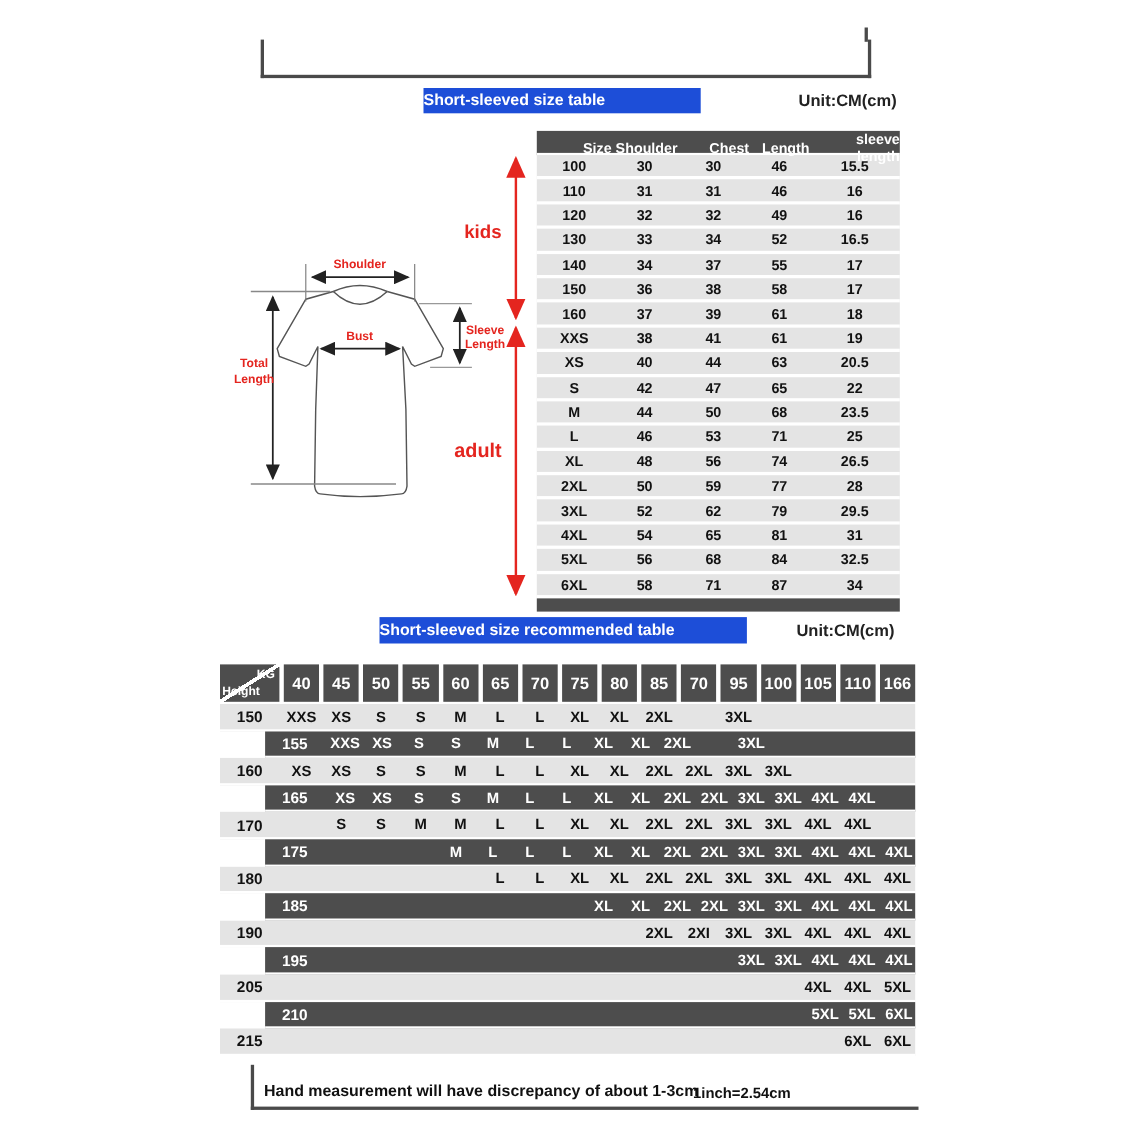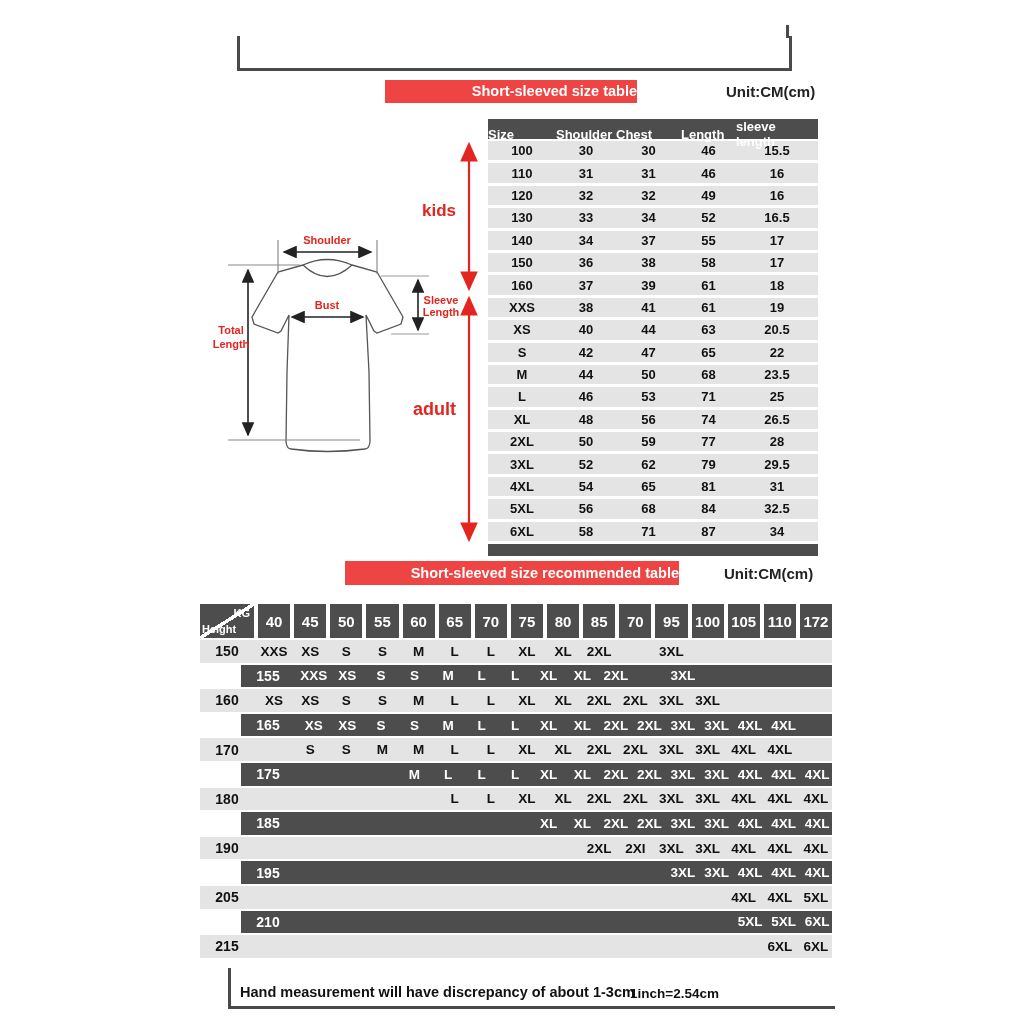--- a/index.html
+++ b/index.html
@@ -8,33 +8,33 @@
 
   
   .title-wrap{position:absolute;left:230px;top:18px;width:562px;text-align:center;
               font-weight:bold;font-size:17.5px;line-height:22px;color:#111;}
   .title-bracket{position:absolute;left:237px;top:36px;width:549px;height:32px;
                  border-left:3px solid #4a4a4a;border-right:3px solid #4a4a4a;
                  border-bottom:3px solid #4a4a4a;}
   .title-tick{position:absolute;left:786px;top:25px;width:3px;height:13px;background:#4a4a4a;}
 
   
-  .badge{position:absolute;background:#ef4444;color:#fff;font-weight:bold;font-size:14.5px;
-         text-align:right;}
+  .badge{position:absolute;background:#1d4ed8;color:#fff;font-weight:bold;font-size:14.5px;
+         text-align:left;}
   .badge1{left:385px;top:80px;width:252px;height:23px;line-height:23px;}
   .badge2{left:345px;top:561px;width:334px;height:24px;line-height:24px;}
   .unit{position:absolute;font-weight:bold;font-size:15px;color:#222;}
   .unit1{left:726px;top:83px;}
   .unit2{left:724px;top:565px;}
 
   
   .size-table{position:absolute;left:488px;top:119px;width:330px;}
   .st-head{display:grid;grid-template-columns:68px 60px 65px 55px 82px;height:22px;
            background:#4d4d4d;color:#fff;font-weight:bold;font-size:13px;
-           align-items:center;text-align:left;border-bottom:2px solid #fff;box-sizing:border-box;}
+           align-items:center;text-align:right;border-bottom:2px solid #fff;box-sizing:border-box;}
   .st-row{display:grid;grid-template-columns:68px 60px 65px 55px 82px;height:22.4px;
           background:#e4e4e4;border-bottom:3px solid #fff;box-sizing:border-box;
           align-items:center;text-align:center;font-weight:bold;font-size:13px;color:#111;}
   .st-bottom{height:12px;background:#4d4d4d;}
 
   
   .group-svg{position:absolute;left:457px;top:133px;}
   .kids-label{position:absolute;left:398px;top:201px;width:58px;text-align:right;
               color:#e4251f;font-weight:bold;font-size:17px;}
   .adult-label{position:absolute;left:392px;top:399px;width:64px;text-align:right;
@@ -289,21 +289,21 @@
         <div class="rt-hcell">65</div>
         <div class="rt-hcell">70</div>
         <div class="rt-hcell">75</div>
         <div class="rt-hcell">80</div>
         <div class="rt-hcell">85</div>
         <div class="rt-hcell">70</div>
         <div class="rt-hcell">95</div>
         <div class="rt-hcell">100</div>
         <div class="rt-hcell">105</div>
         <div class="rt-hcell">110</div>
-        <div class="rt-hcell">172</div>
+        <div class="rt-hcell">166</div>
       </div>
     <div class="rt-body">
         <div class="rt-row rt-light">
           <div class="rt-hlabel">150</div>
           <div class="rt-cell">XXS</div>
           <div class="rt-cell">XS</div>
           <div class="rt-cell">S</div>
           <div class="rt-cell">S</div>
           <div class="rt-cell">M</div>
           <div class="rt-cell">L</div>

